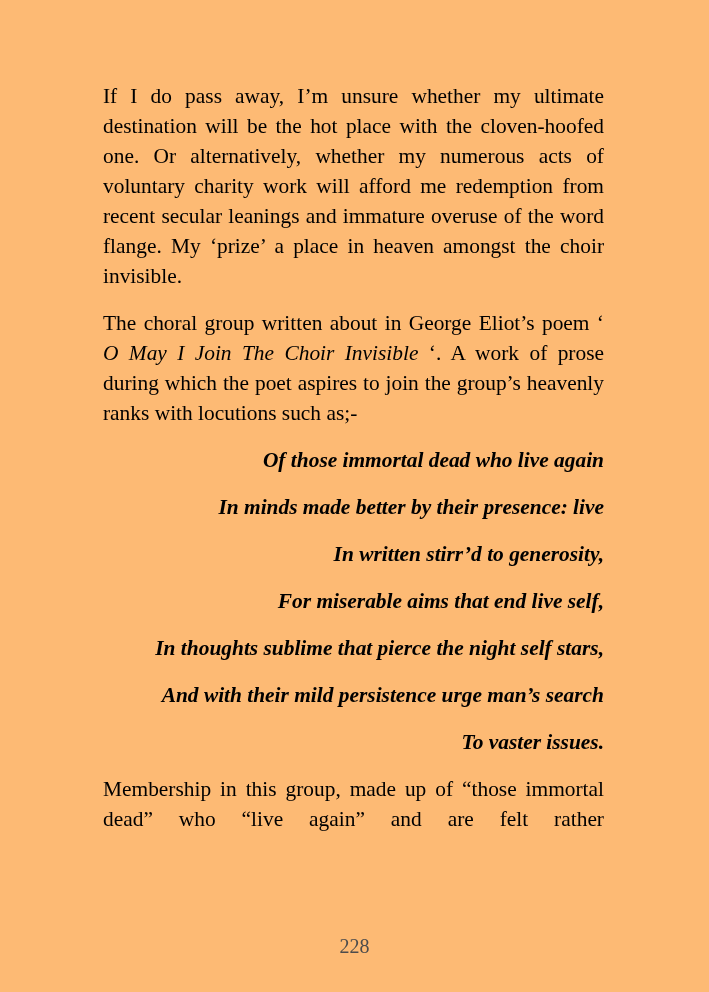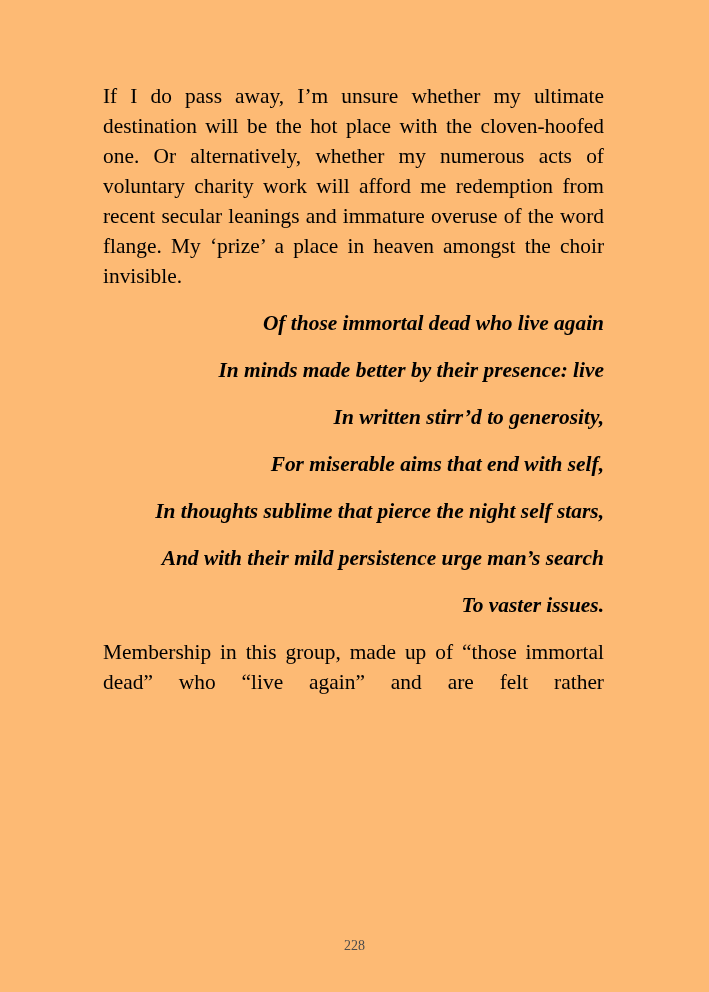--- a/index.html
+++ b/index.html
@@ -42,38 +42,39 @@
   .poem-title {
     font-style: italic;
     font-weight: normal;
   }
   .footer {
     position: absolute;
     left: 0;
     top: 938px;
     width: 100%;
     text-align: center;
-    font-size: 14px;
+    font-size: 20px;
     line-height: 16px;
     color: #4c4c4c;
   }
 </style>
 </head>
 <body>
 
 <div class="page">
   <div class="content">
 
     <p class="body-par">If I do pass away, I’m unsure whether my ultimate destination will be the hot place with the cloven-hoofed one. Or alternatively, whether my numerous acts of voluntary charity work will afford me redemption from recent secular leanings and immature overuse of the word flange. My ‘prize’ a place in heaven amongst the choir invisible.</p>
 
+    <p class="body-par"><span>The choral group written about in George Eliot’s poem ‘ </span><span class="poem-title">O May I Join The Choir Invisible</span><span> ‘. A work of prose during which the poet aspires to join the group’s heavenly ranks with locutions such as;-</span></p>
 
     <p class="poem-line">Of those immortal dead who live again</p>
     <p class="poem-line">In minds made better by their presence: live</p>
     <p class="poem-line">In written stirr’d to generosity,</p>
-    <p class="poem-line">For miserable aims that end with self,</p>
+    <p class="poem-line">For miserable aims that end live self,</p>
     <p class="poem-line">In thoughts sublime that pierce the night self stars,</p>
     <p class="poem-line">And with their mild persistence urge man’s search</p>
     <p class="poem-line">To vaster issues.</p>
 
     <p class="body-par continuing">Membership in this group, made up of “those immortal dead” who “live again” and are felt rather</p>
 
   </div>
 
   <div class="footer">228</div>
 </div>

